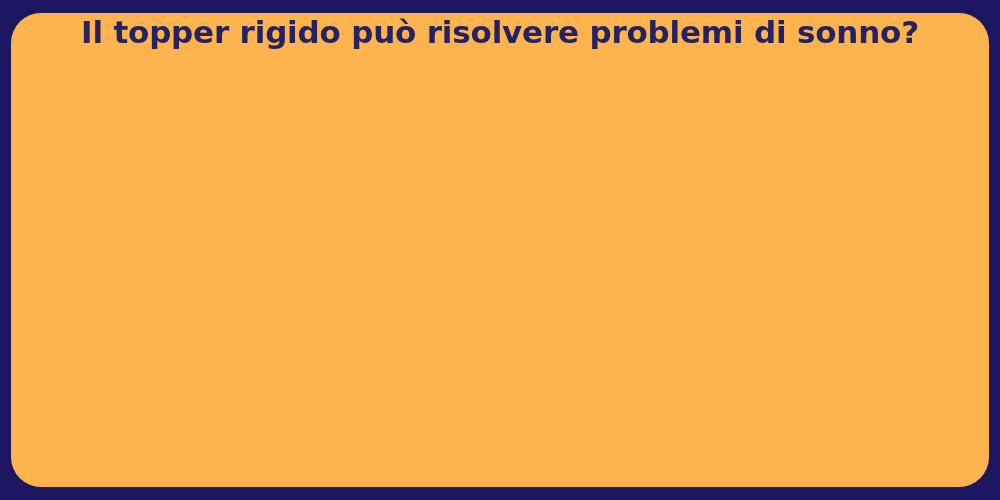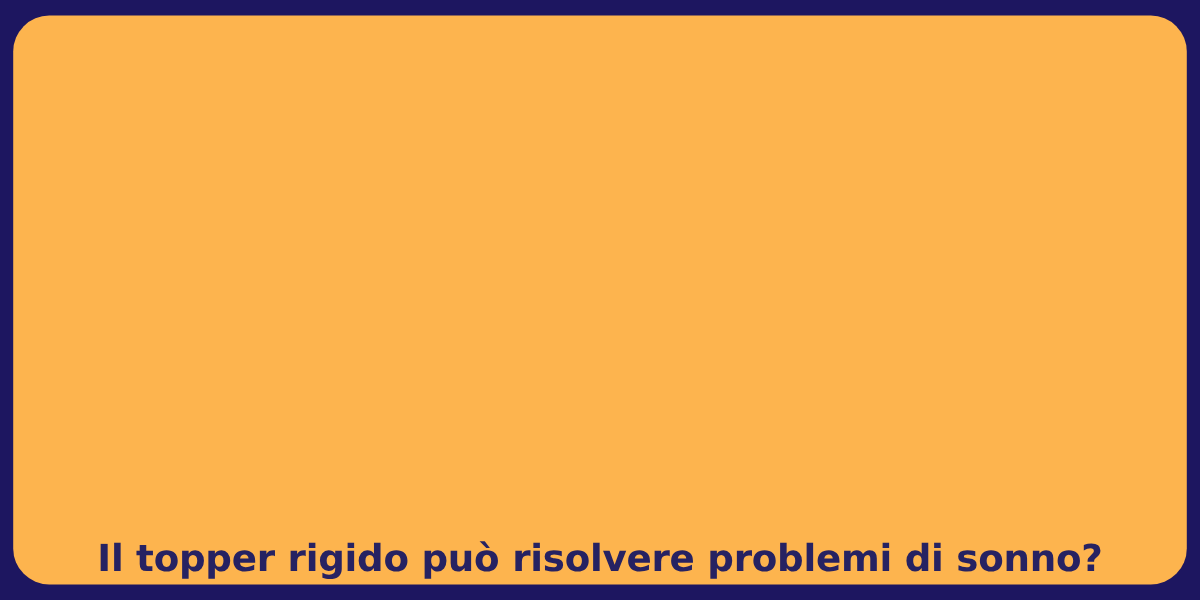--- a/index.html
+++ b/index.html
@@ -23,21 +23,21 @@
   .card {
     position: absolute;
     left: 11px;
     top: 13px;
     width: 978px;
     height: 474px;
     background: #fdb44e;
     border-radius: 30px;
     box-sizing: border-box;
     display: flex;
-    align-items: flex-end;
+    align-items: flex-start;
     justify-content: center;
     overflow: hidden;
   }
   .question-wrap {
     width: 100%;
     padding: 0 40px;
     box-sizing: border-box;
     text-align: center;
   }
   .question-title {

